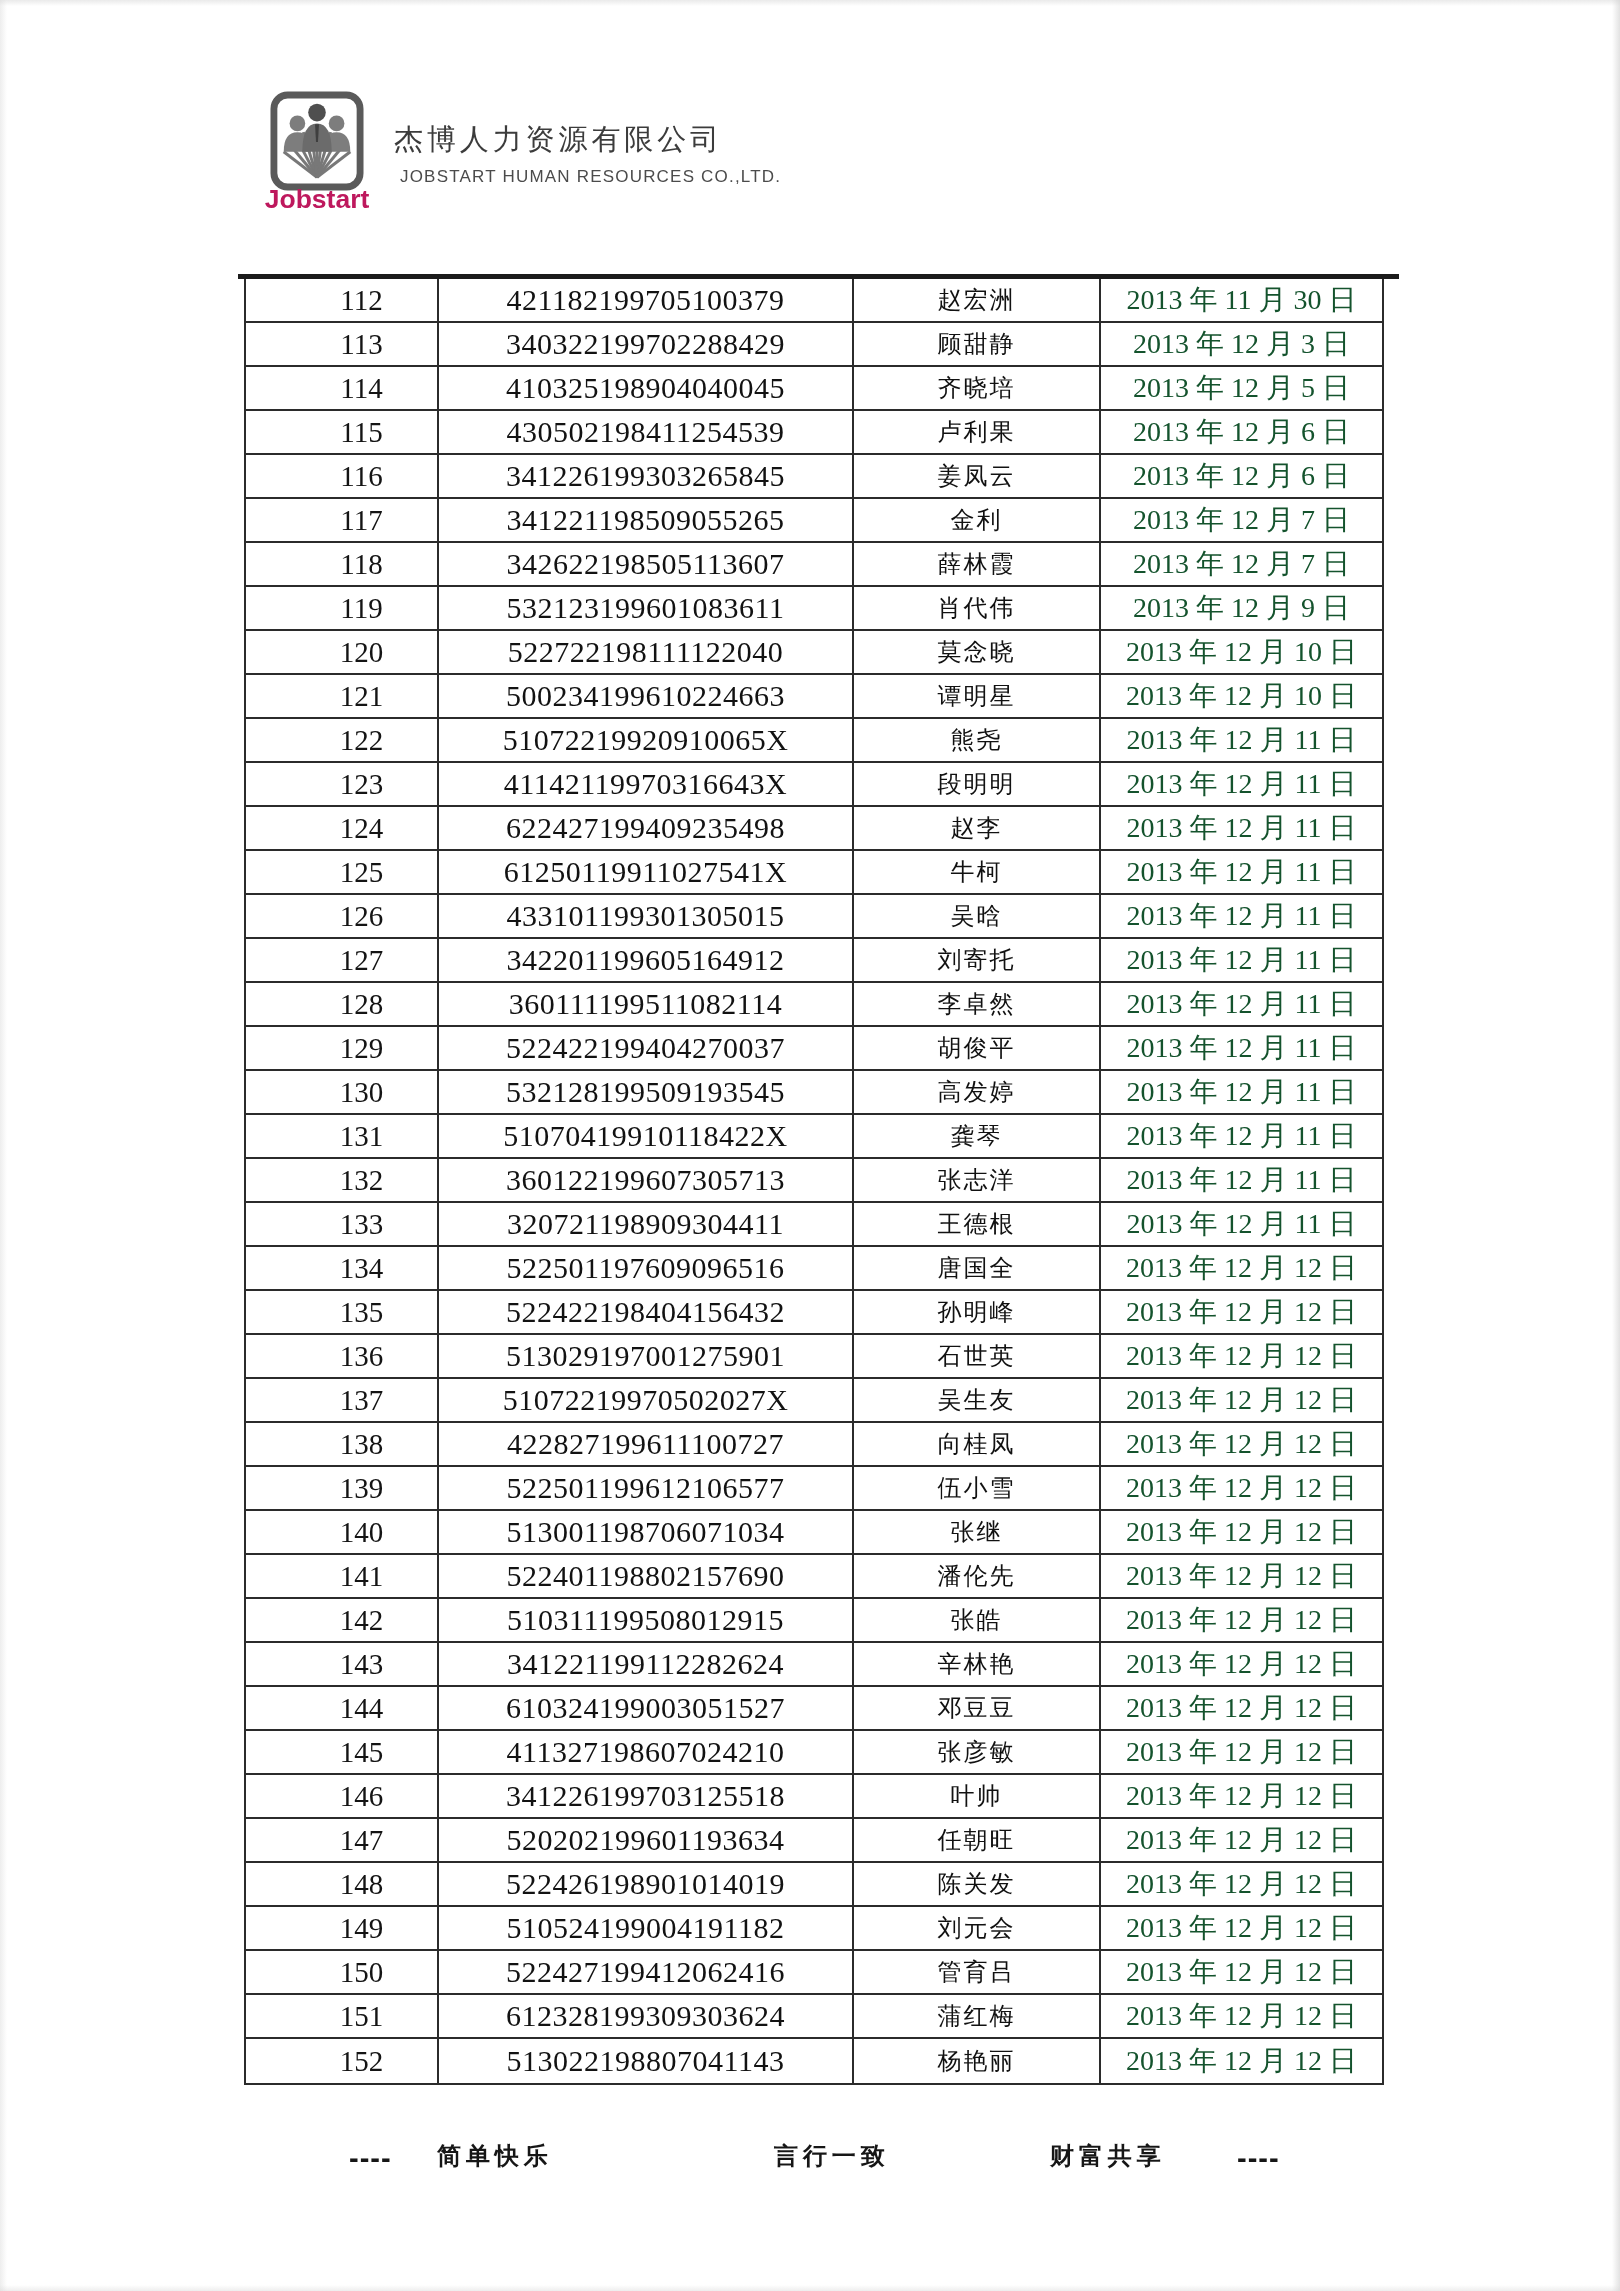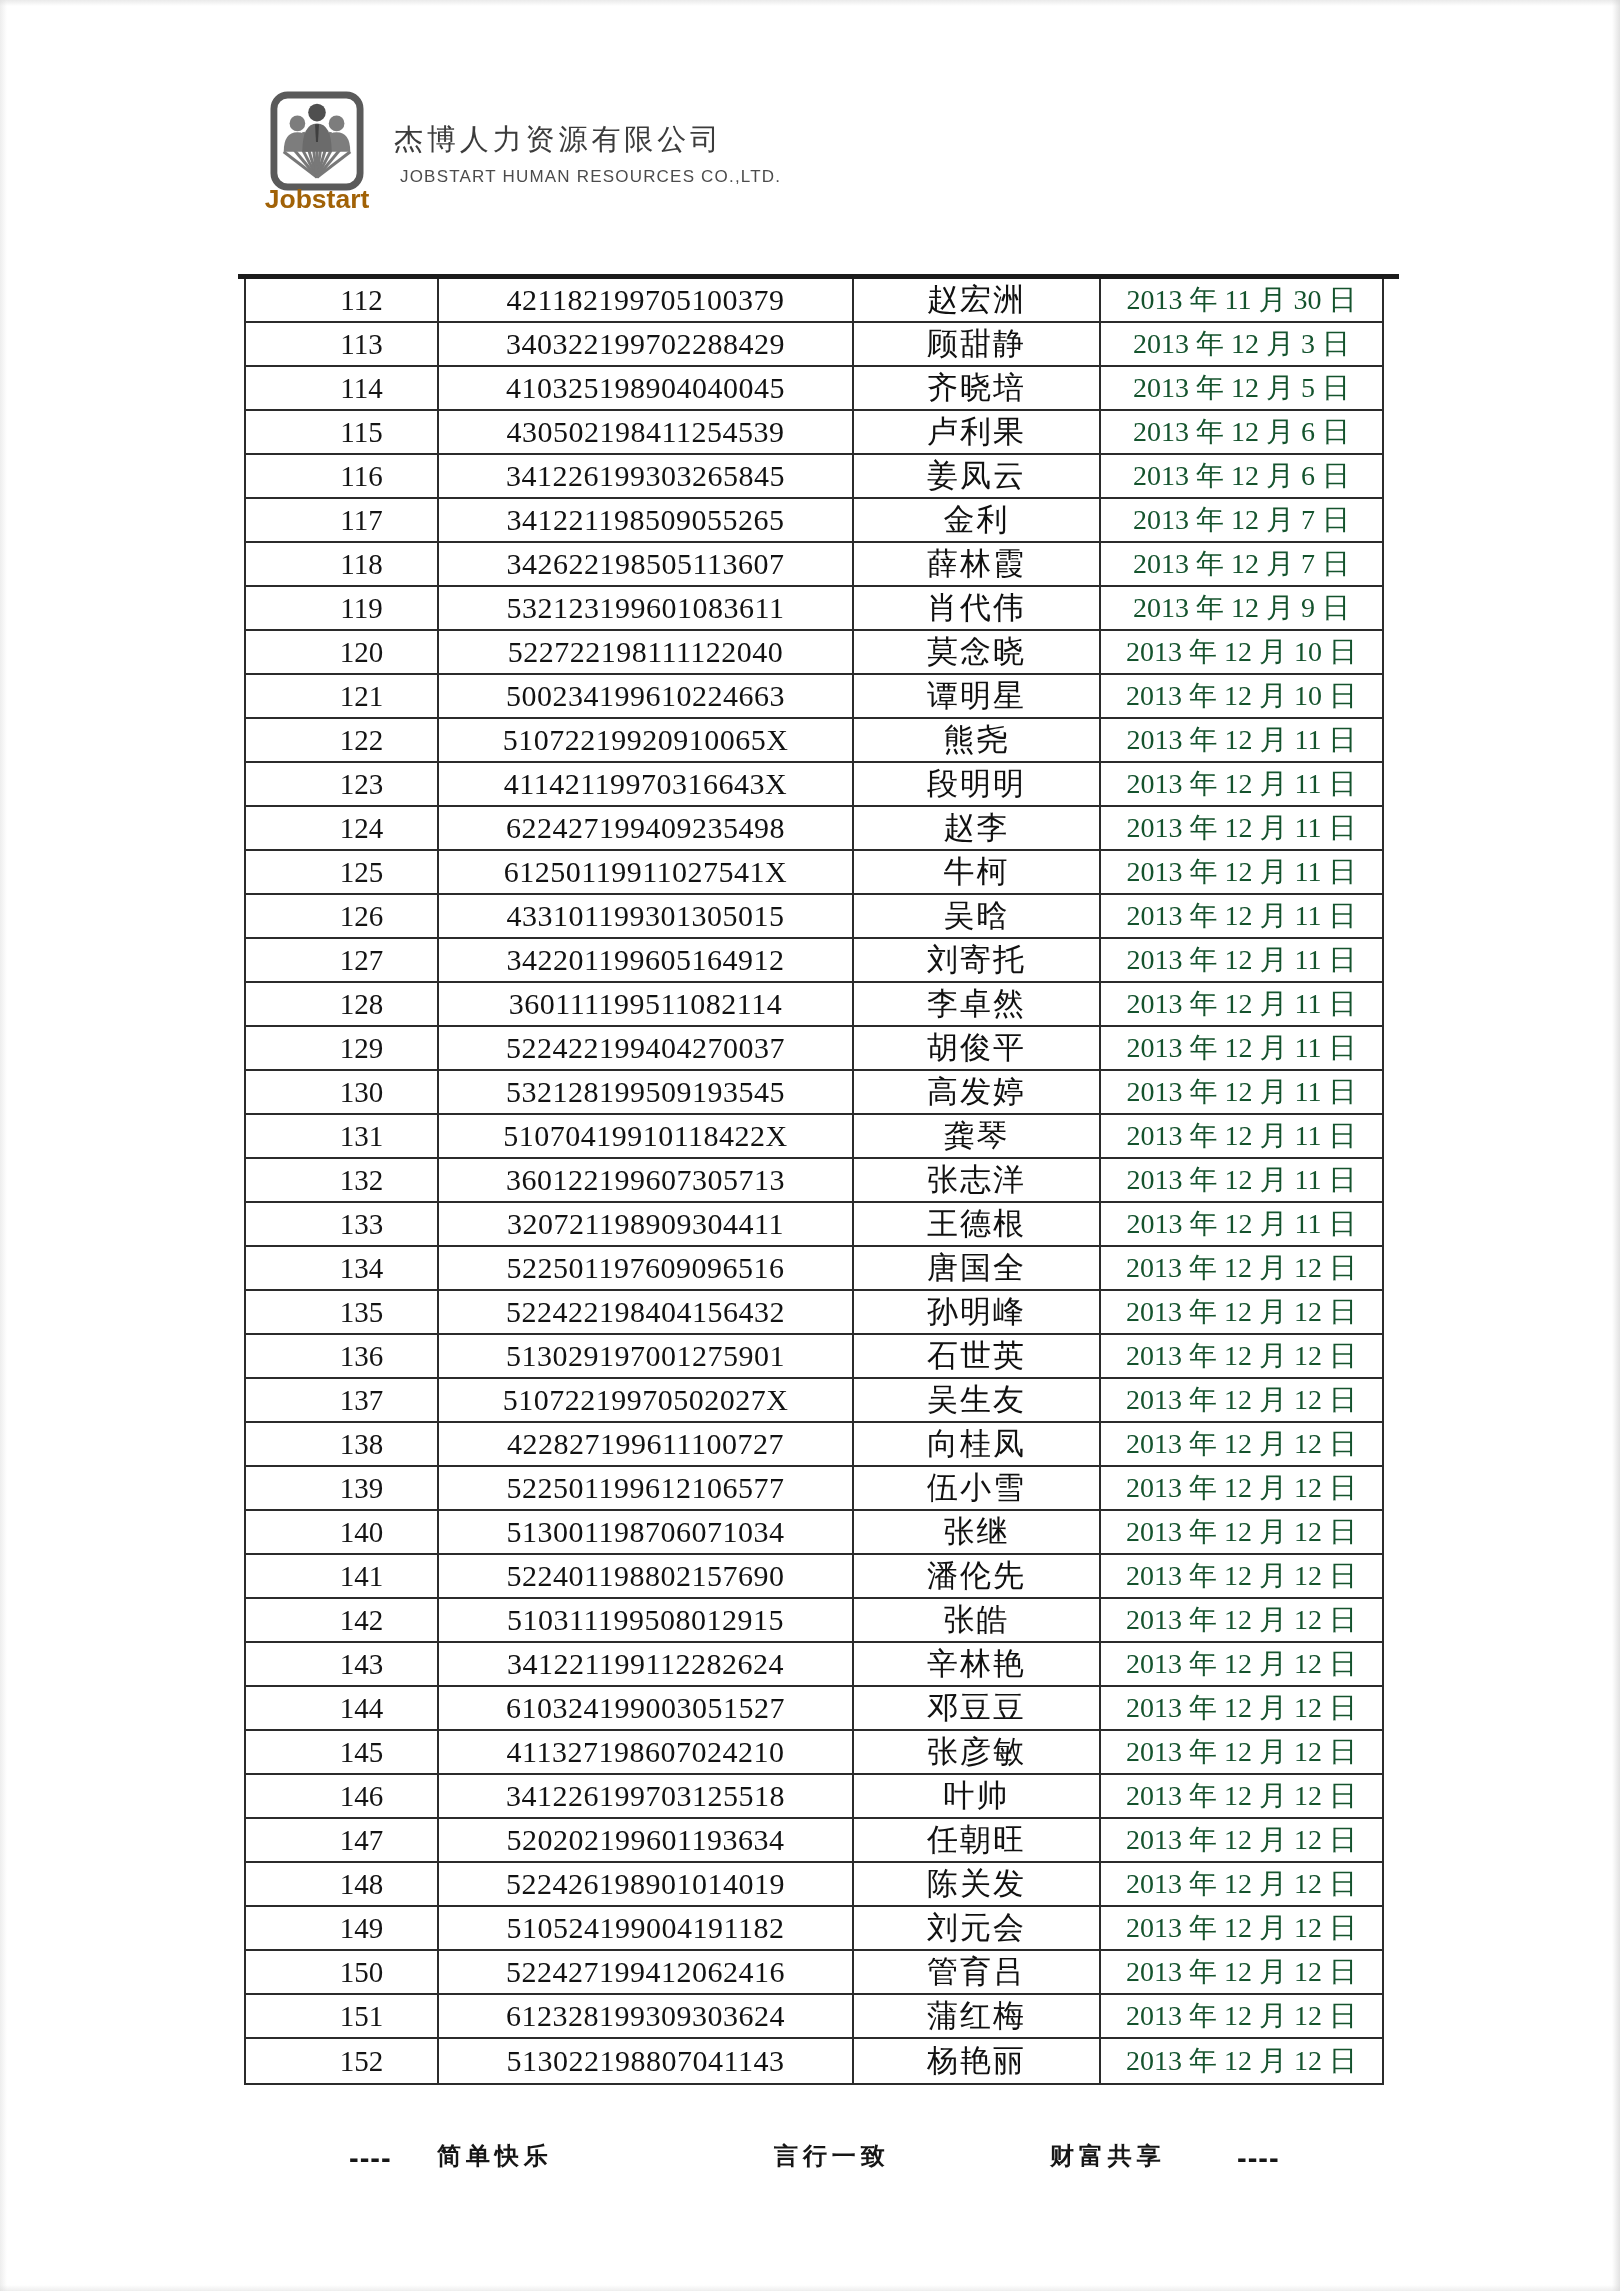--- a/index.html
+++ b/index.html
@@ -13,21 +13,21 @@
   .edge-top{left:0;top:0;width:100%;height:5.9px;background:linear-gradient(to bottom,#d9d9d9,rgba(255,255,255,0));opacity:.55;}
   .edge-left{left:0;top:0;width:6.9px;height:100%;background:linear-gradient(to right,#dcdcdc,rgba(255,255,255,0));opacity:.5;}
   .edge-right{right:0;top:0;width:7.8px;height:100%;background:linear-gradient(to left,#cfcfcf,rgba(255,255,255,0));opacity:.6;}
   .edge-bottom{left:0;bottom:0;width:100%;height:6.9px;background:linear-gradient(to top,#d6d6d6,rgba(255,255,255,0));opacity:.5;}
 
   
   .logo-box{position:absolute;left:270px;top:91px;width:94px;height:100px;}
   .logo-text{
     position:absolute;left:257px;top:184px;width:120px;text-align:center;
     font-family:"Liberation Sans","DejaVu Sans",sans-serif;font-weight:bold;
-    font-size:26.5px;color:#a16207;letter-spacing:0px;
+    font-size:26.5px;color:#be185d;letter-spacing:0px;
   }
   .company-cn{
     position:absolute;left:394px;top:120px;
     font-family:Liberation Sans, sans-serif;
     font-size:29px;color:#3c3c3c;letter-spacing:3.9px;font-weight:500;
   }
   .company-en{
     position:absolute;left:400px;top:167px;
     font-family:"Liberation Sans","DejaVu Sans",sans-serif;
     font-size:17px;color:#4b4b4b;letter-spacing:1.2px;
@@ -46,21 +46,21 @@
   }
   .t-row:last-child{border-bottom:none;}
   .t-cell{
     display:flex;align-items:center;justify-content:center;
     border-right:2px solid #2b2b2b;box-sizing:border-box;
     white-space:nowrap;overflow:hidden;
   }
   .t-cell:last-child{border-right:none;}
   .c-no{font-size:29px;color:#141414;}
   .c-id{font-size:30px;letter-spacing:0.5px;color:#121212;}
-  .c-name{font-size:31px;letter-spacing:2px;color:#111;}
+  .c-name{font-size:24px;letter-spacing:2px;color:#111;}
   .c-date{font-size:28px;color:#14532d;text-align:center;}
 
   
   .footer-line{position:absolute;top:2140px;left:0;width:1620px;height:43px;
     font-family:"Liberation Sans","DejaVu Sans",sans-serif;color:#161616;}
   .footer-line .fitem{position:absolute;font-weight:bold;}
   .f-dash{font-size:29px;top:2px;letter-spacing:1px;}
   .f-slogan{font-size:24px;letter-spacing:4.9px;}
   .fd1{left:349px;} .fs1{left:437px;} .fs2{left:774px;} .fs3{left:1050px;} .fd2{left:1237px;}
 </style>

